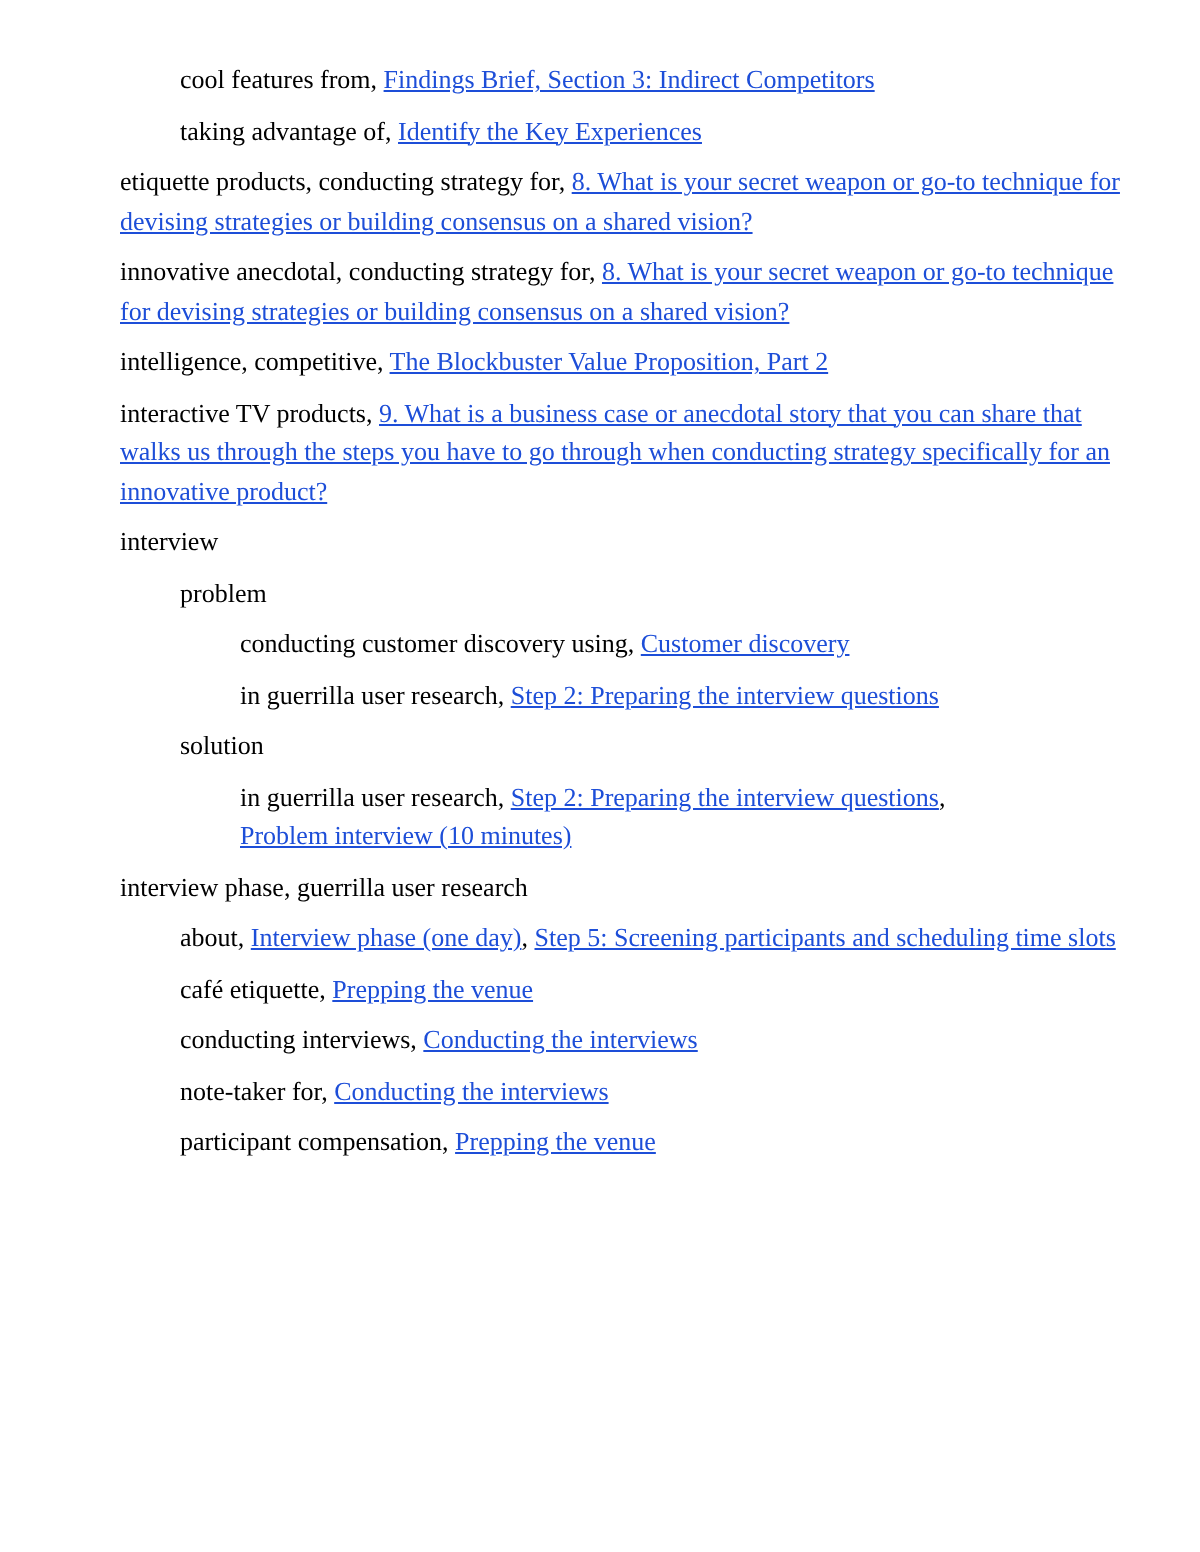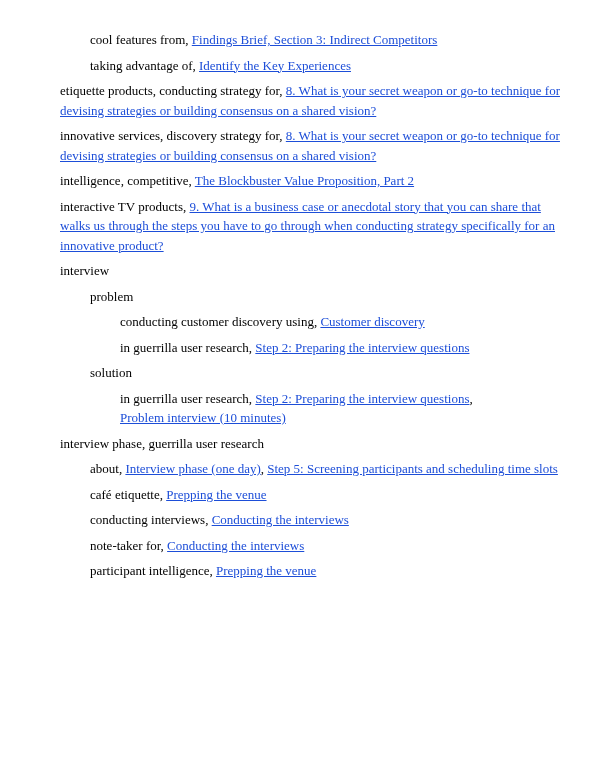--- a/index.html
+++ b/index.html
@@ -51,21 +51,21 @@
 
   <div class="entry indent-1">
     <span class="entry-text">taking advantage of, </span><a href="#">Identify the Key Experiences</a>
   </div>
 
   <div class="entry">
     <span class="entry-text">etiquette products, conducting strategy for, </span><a href="#">8. What is your secret weapon or go-to technique for devising strategies or building consensus on a shared vision?</a>
   </div>
 
   <div class="entry">
-    <span class="entry-text">innovative services, discovery strategy for, </span><a href="#">8. What is your secret weapon or go-to technique for devising strategies or building consensus on a shared vision?</a>
+    <span class="entry-text">innovative anecdotal, conducting strategy for, </span><a href="#">8. What is your secret weapon or go-to technique for devising strategies or building consensus on a shared vision?</a>
   </div>
 
 
   <div class="entry">
     <span class="entry-text">intelligence, competitive, </span><a href="#">The Blockbuster Value Proposition, Part 2</a>
   </div>
 
 
   <div class="entry">
     <span class="entry-text">interactive TV products, </span><a href="#">9. What is a business case or anecdotal story that you can share that walks us through the steps you have to go through when conducting strategy specifically for an innovative product?</a>
@@ -110,16 +110,16 @@
 
   <div class="entry indent-1">
     <span class="entry-text">conducting interviews, </span><a href="#">Conducting the interviews</a>
   </div>
 
   <div class="entry indent-1">
     <span class="entry-text">note-taker for, </span><a href="#">Conducting the interviews</a>
   </div>
 
   <div class="entry indent-1">
-    <span class="entry-text">participant intelligence, </span><a href="#">Prepping the venue</a>
+    <span class="entry-text">participant compensation, </span><a href="#">Prepping the venue</a>
   </div>
 
 </div>
 
 </body></html>

